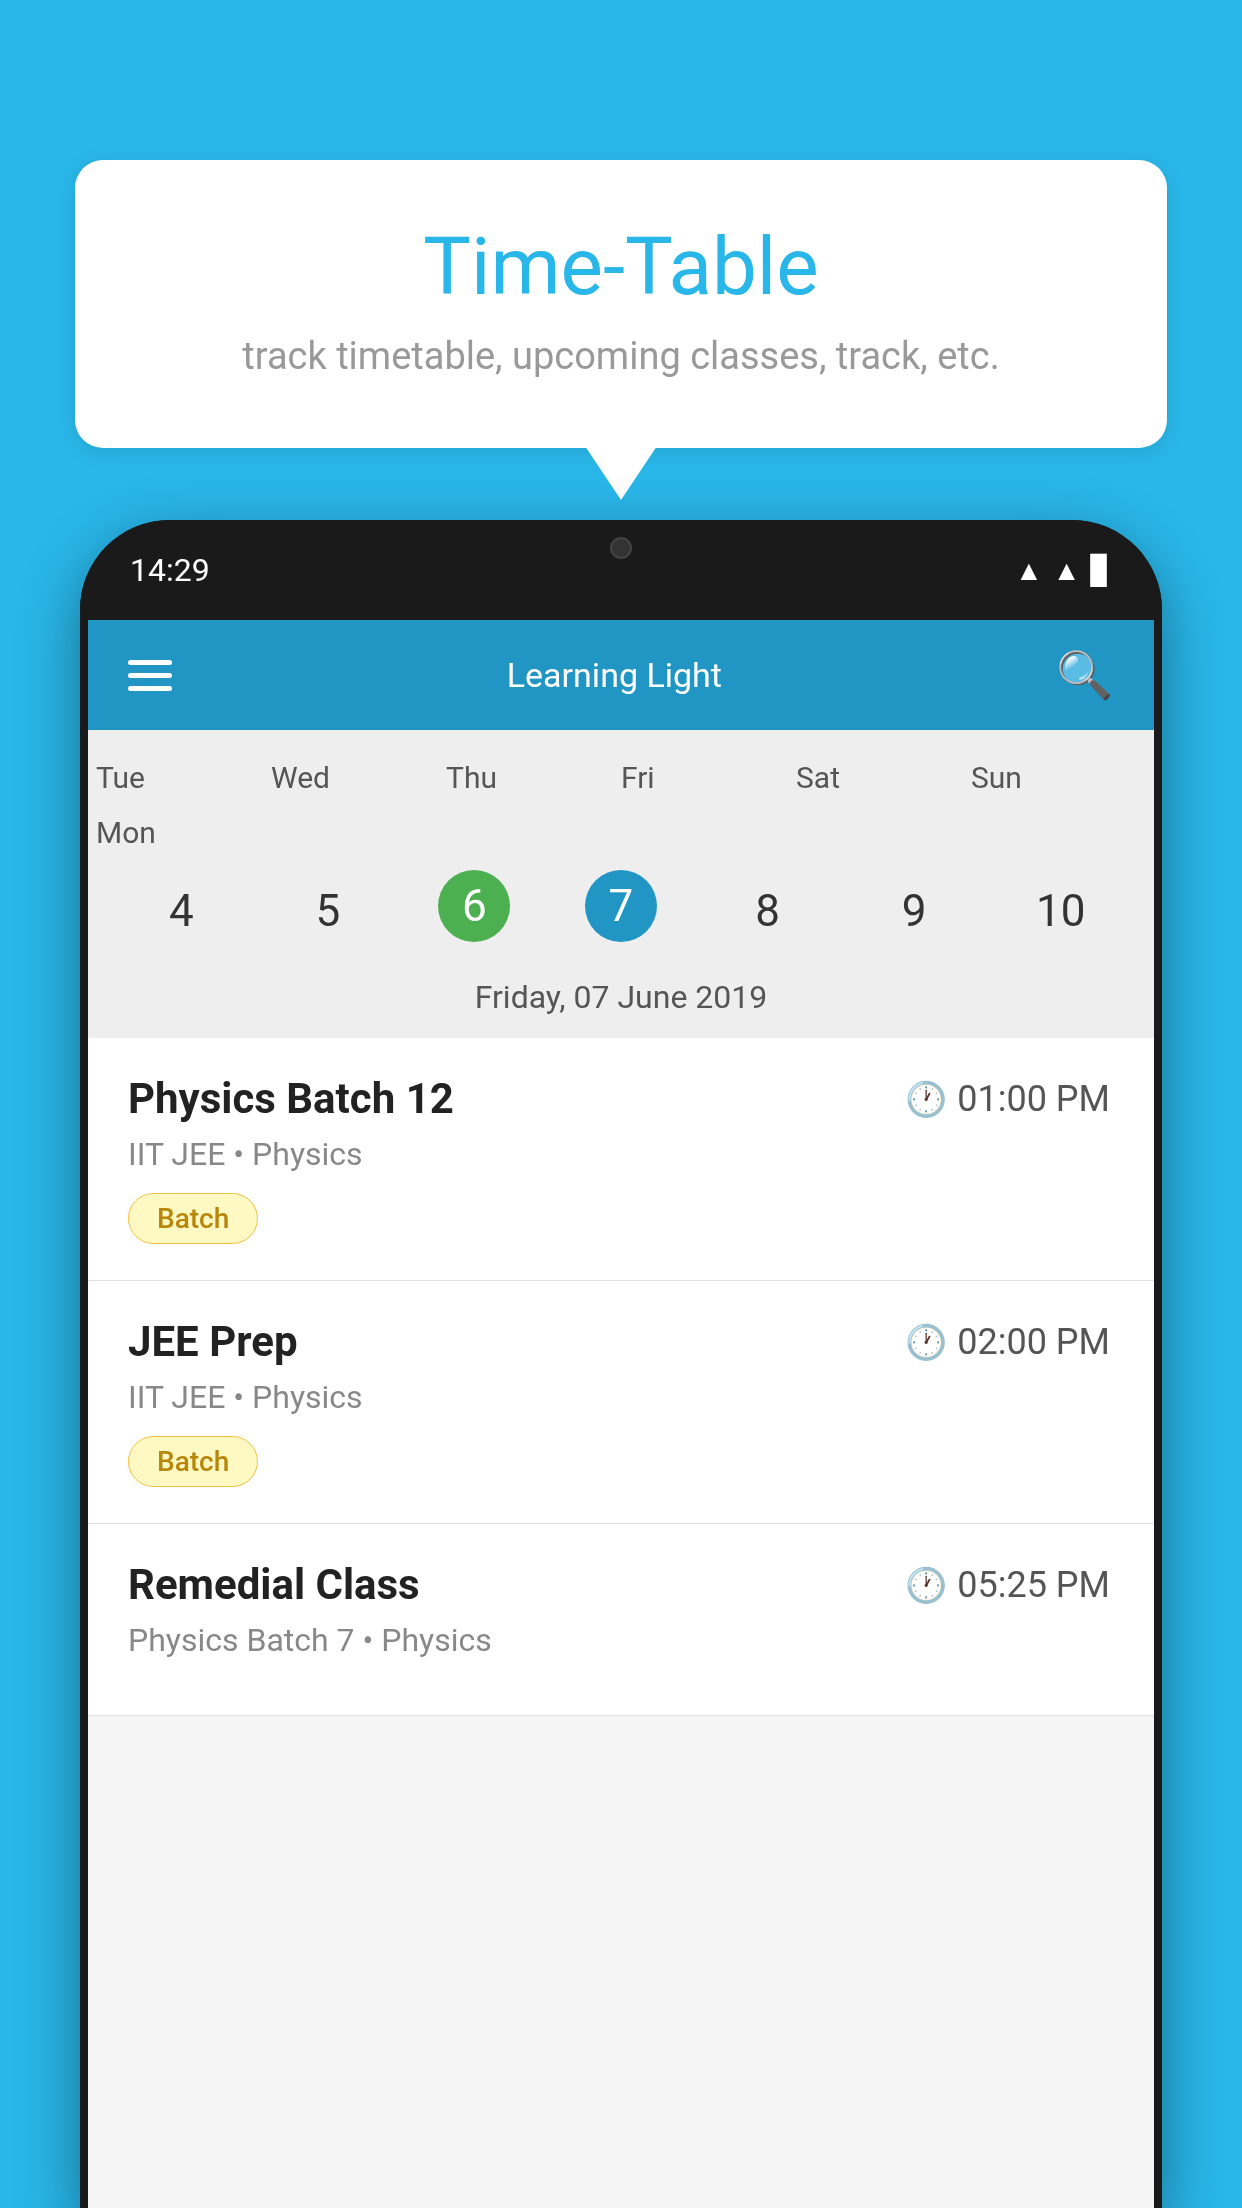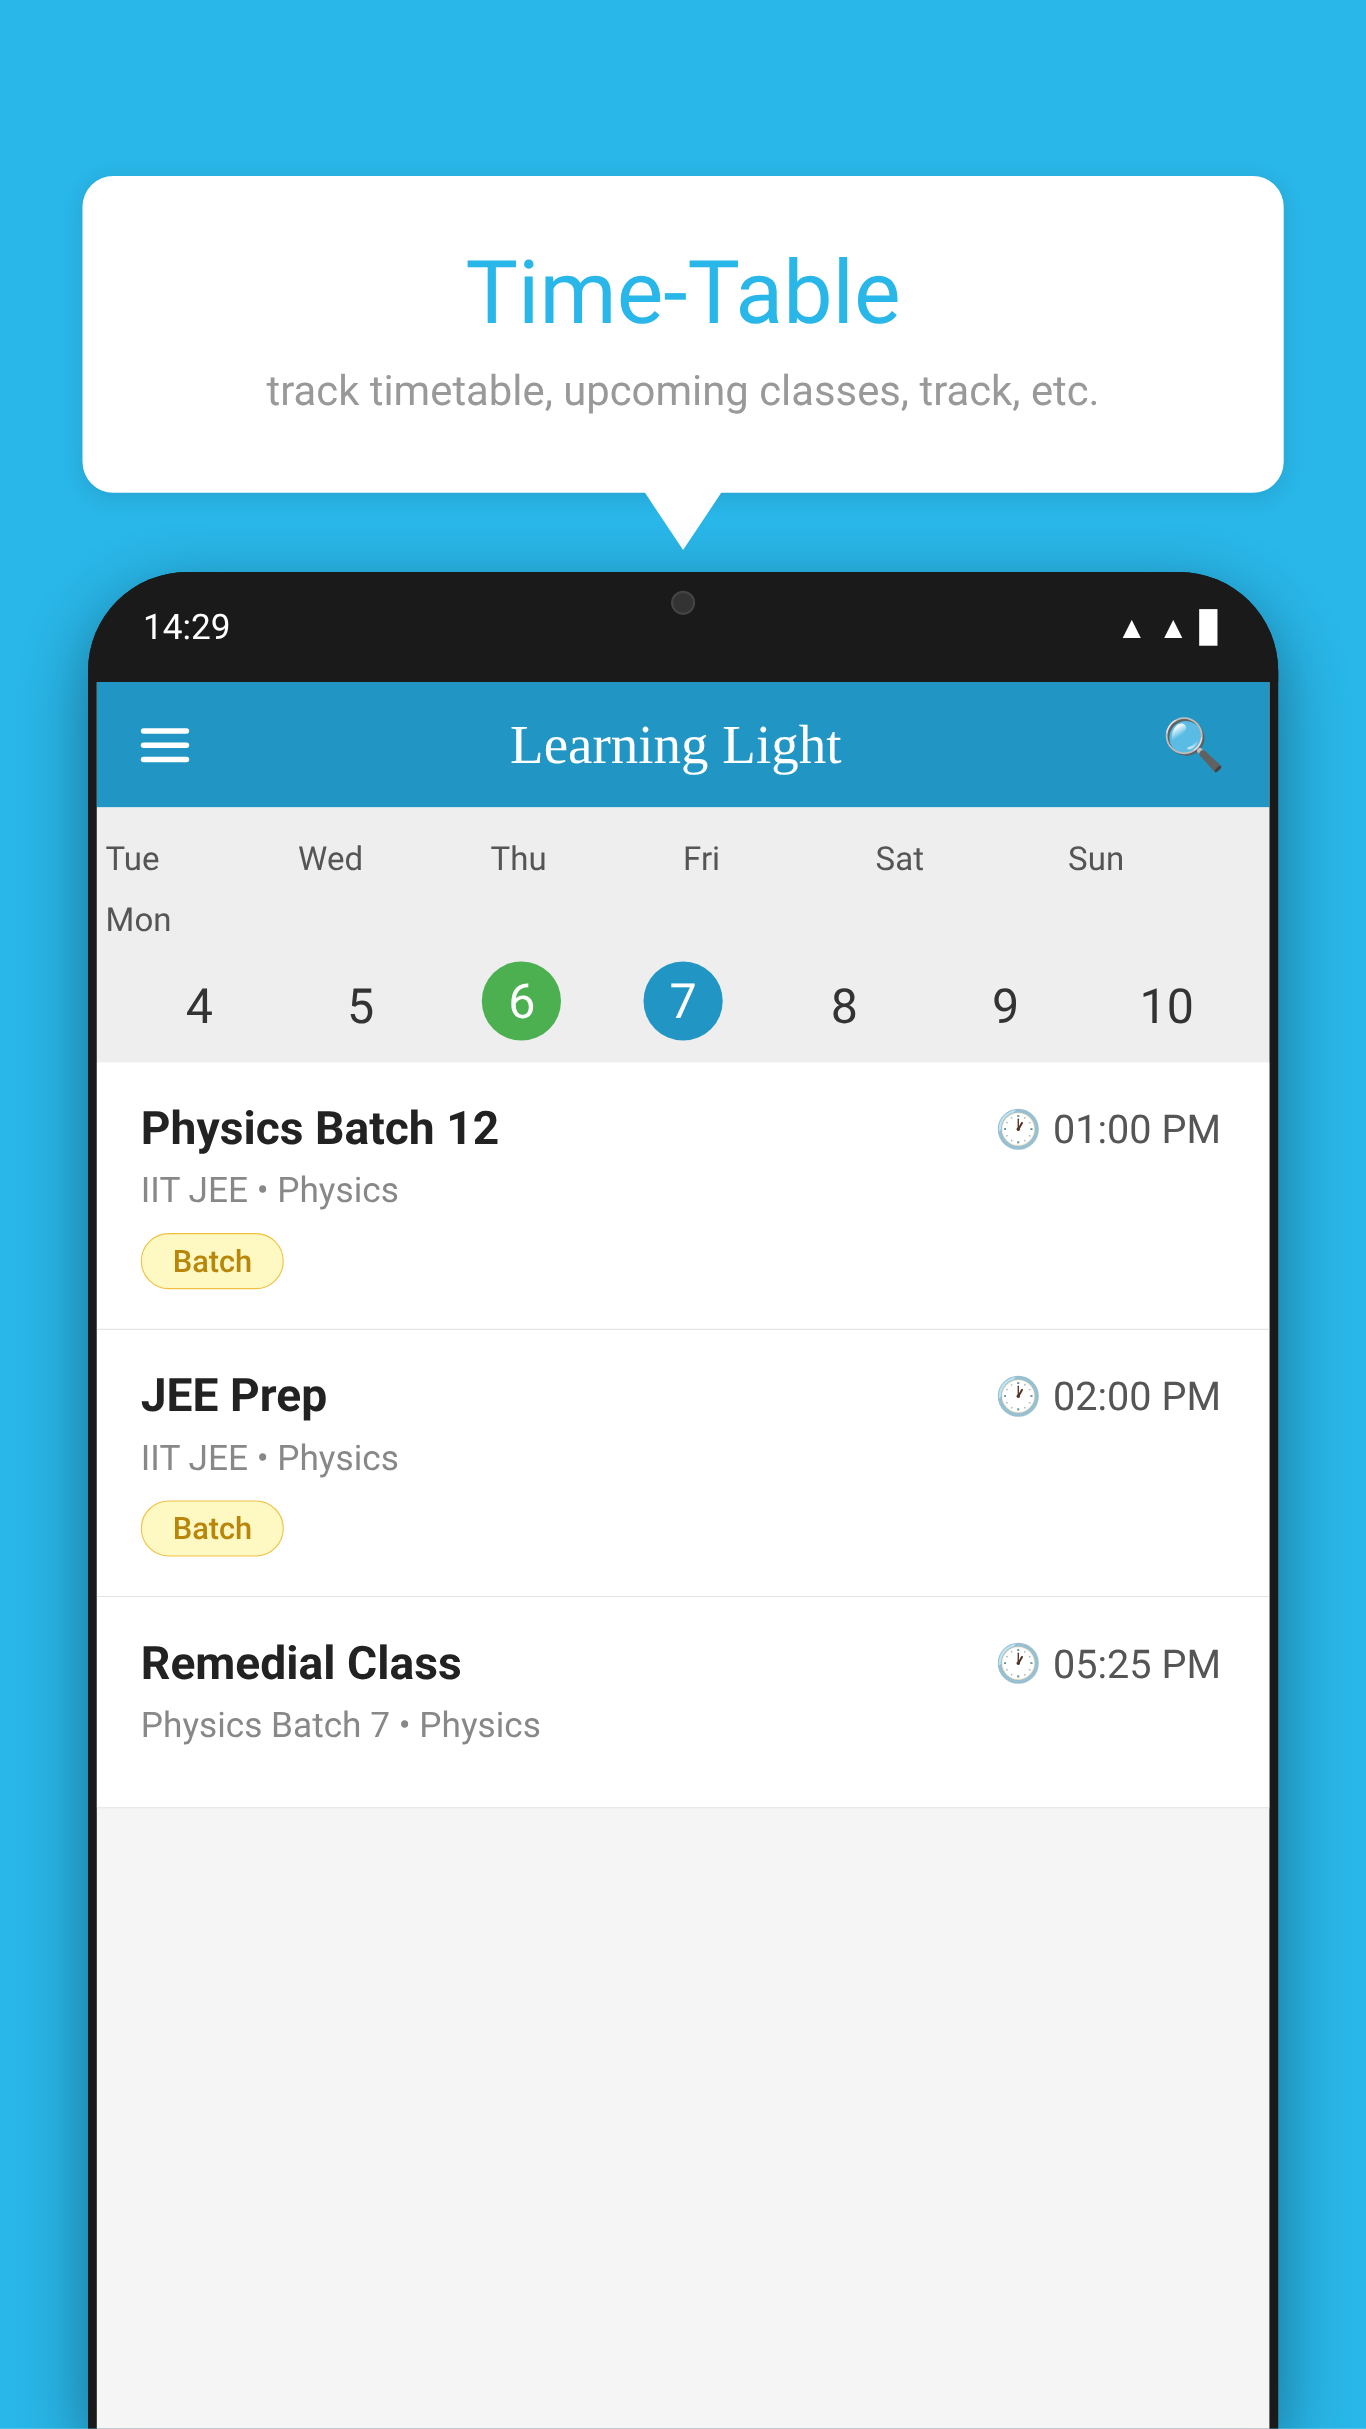--- a/index.html
+++ b/index.html
@@ -145,23 +145,22 @@
     .hamburger-icon span {
       display: block;
       width: 44px;
       height: 5px;
       background: white;
       border-radius: 3px;
     }
 
     .app-title {
       color: white;
-      font-size: 50px;
+      font-size: 34px;
       font-weight: 400;
-      font-family: Liberation Serif, serif;
     }
 
     .search-icon {
       color: white;
       font-size: 46px;
     }
 
     
     .calendar-strip {
       background: #eeeeee;
@@ -324,20 +323,21 @@
       </div>
       <div class="day-numbers">
         <div class="day-num">4</div>
         <div class="day-num">5</div>
         <div class="day-num today">6</div>
         <div class="day-num selected">7</div>
         <div class="day-num">8</div>
         <div class="day-num">9</div>
         <div class="day-num">10</div>
       </div>
+      <div class="selected-date-label">Friday, 07 June 2019</div>
     </div>
 
     <div class="schedule-list">
 
       <div class="schedule-item">
         <div class="schedule-item-header">
           <span class="schedule-title">Physics Batch 12</span>
           <div class="schedule-time">
             <span class="clock-icon">🕐</span>
             <span>01:00 PM</span>

